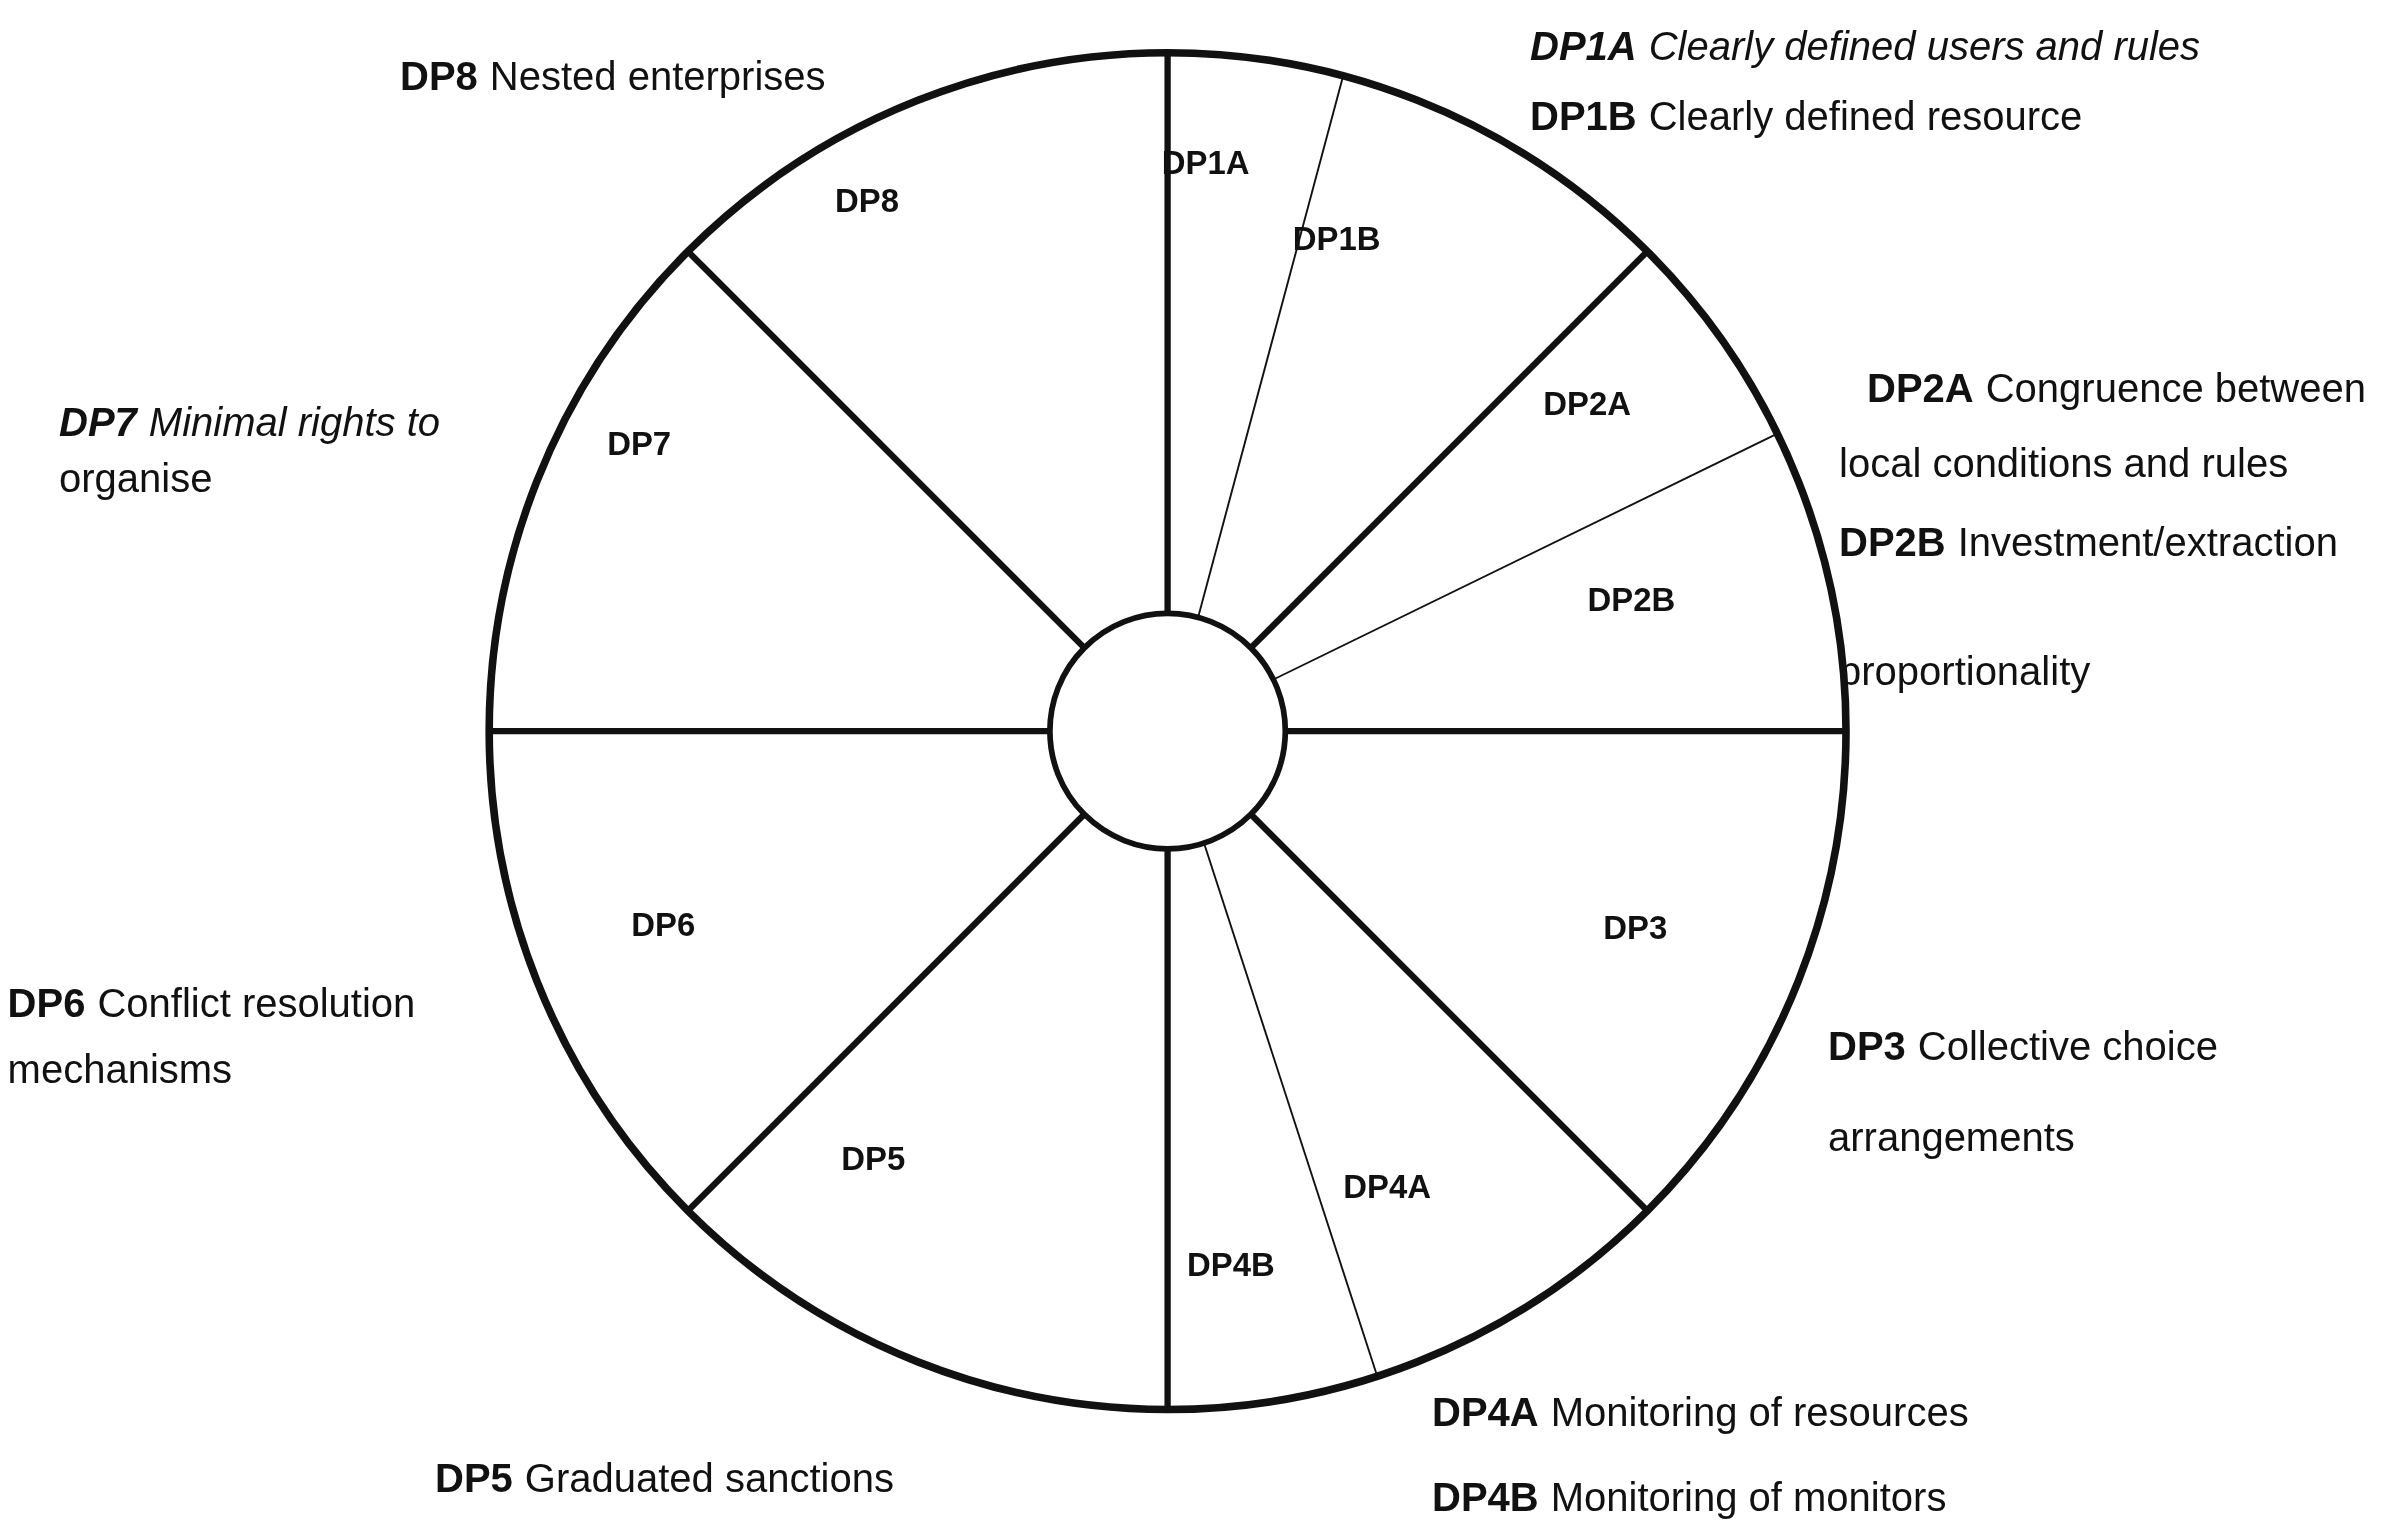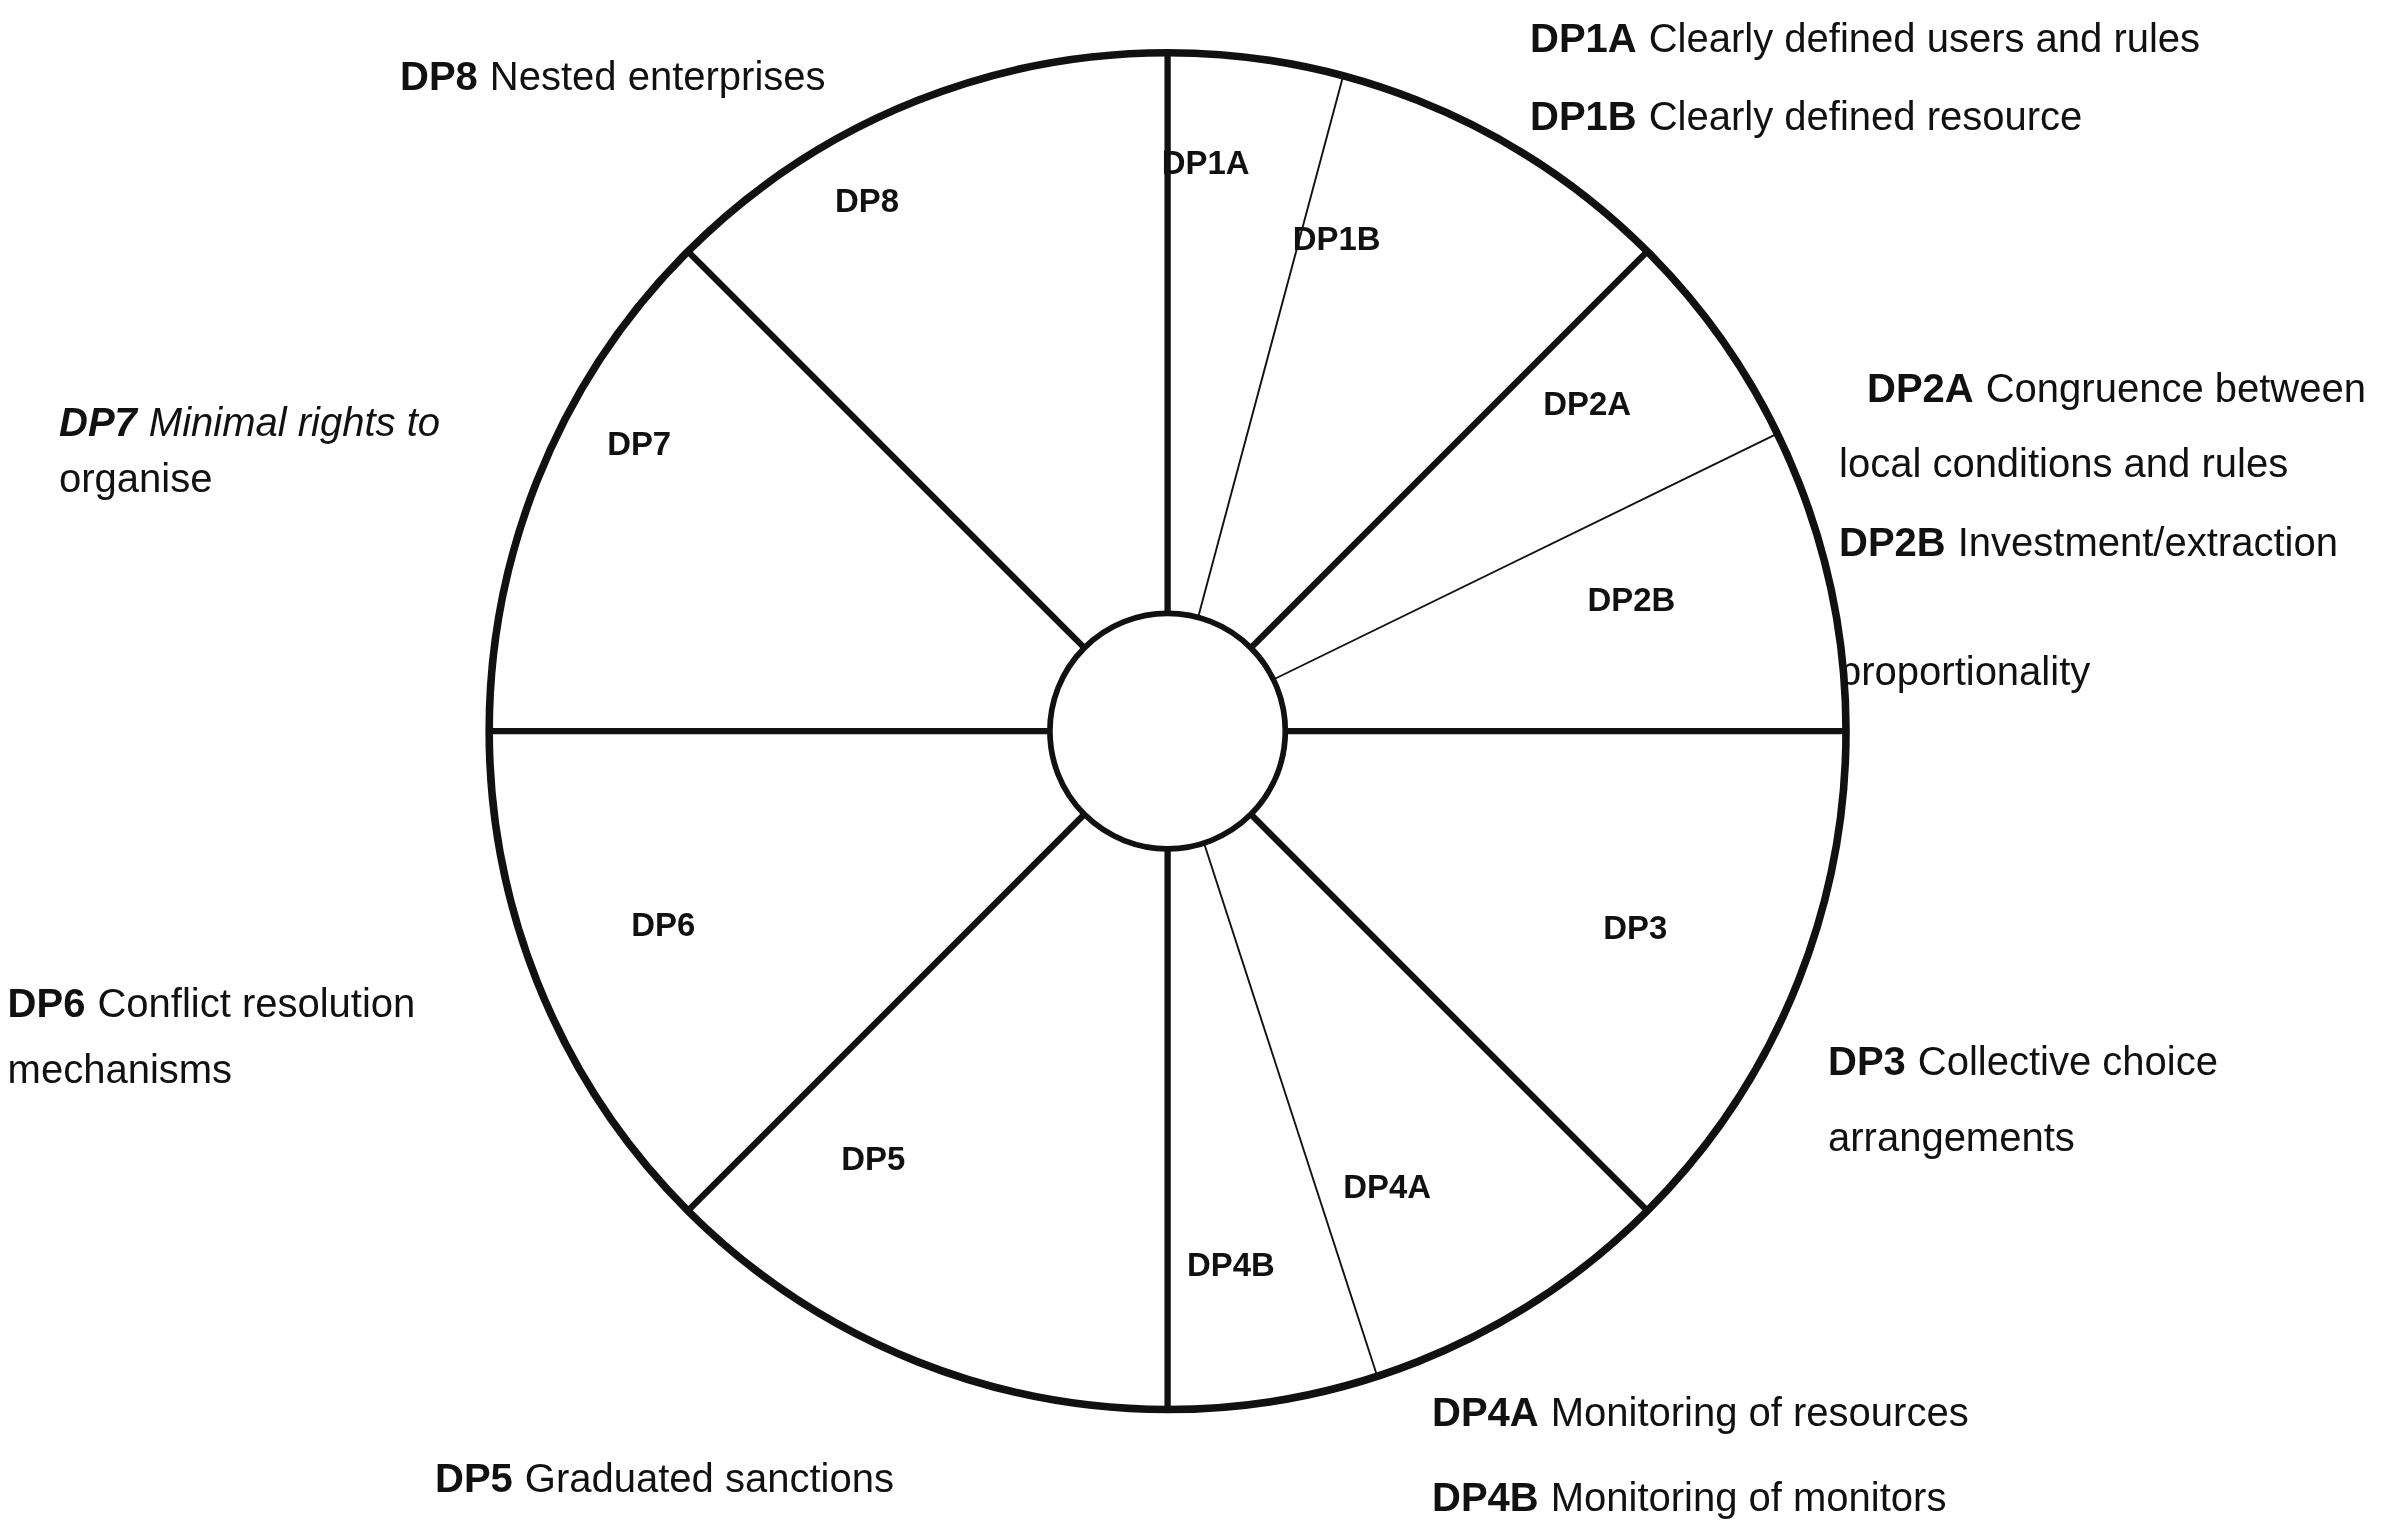--- a/index.html
+++ b/index.html
@@ -62,21 +62,21 @@
       <text x="2584" y="1466" text-anchor="middle" dominant-baseline="central" class="seg-label">DP3</text>
       <text x="2192" y="1875" text-anchor="middle" dominant-baseline="central" class="seg-label">DP4A</text>
       <text x="1945" y="1998" text-anchor="middle" dominant-baseline="central" class="seg-label">DP4B</text>
       <text x="1380" y="1830" text-anchor="middle" dominant-baseline="central" class="seg-label">DP5</text>
       <text x="1048" y="1460" text-anchor="middle" dominant-baseline="central" class="seg-label">DP6</text>
       <text x="1010" y="700" text-anchor="middle" dominant-baseline="central" class="seg-label">DP7</text>
       <text x="1370" y="317" text-anchor="middle" dominant-baseline="central" class="seg-label">DP8</text>
     </svg>
 
   <div class="callout" style="left:1530px; top:10px;">
-    <div class="cline" style="top:8px;">
+    <div class="cline" style="top:16px;font-style:italic;">
       <span class="dp">DP1A</span><span class="ct">Clearly defined users and rules</span>
     </div>
   </div>
 
   <div class="callout" style="left:1530px; top:96px;">
     <div class="cline" style="top:0;">
       <span class="dp">DP1B</span><span class="ct">Clearly defined resource</span>
     </div>
   </div>
 
@@ -92,21 +92,21 @@
   <div class="callout" style="left:1839px; top:522px;">
     <div class="cline" style="top:0;text-align:center;">
       <span class="dp">DP2B</span><span class="ct">Investment/extraction</span>
     </div>
     <div class="cline" style="top:84px;margin-top:45px;">
       <span class="ct">proportionality</span>
     </div>
   </div>
 
   <div class="callout" style="left:1828px; top:1026px;">
-    <div class="cline" style="top:15px;">
+    <div class="cline" style="top:0;">
       <span class="dp">DP3</span><span class="ct">Collective choice</span>
     </div>
     <div class="cline" style="top:91px;">
       <span class="ct">arrangements</span>
     </div>
   </div>
 
   <div class="callout" style="left:1432px; top:1392px;">
     <div class="cline" style="top:0;">
       <span class="dp">DP4A</span><span class="ct">Monitoring of resources</span>

